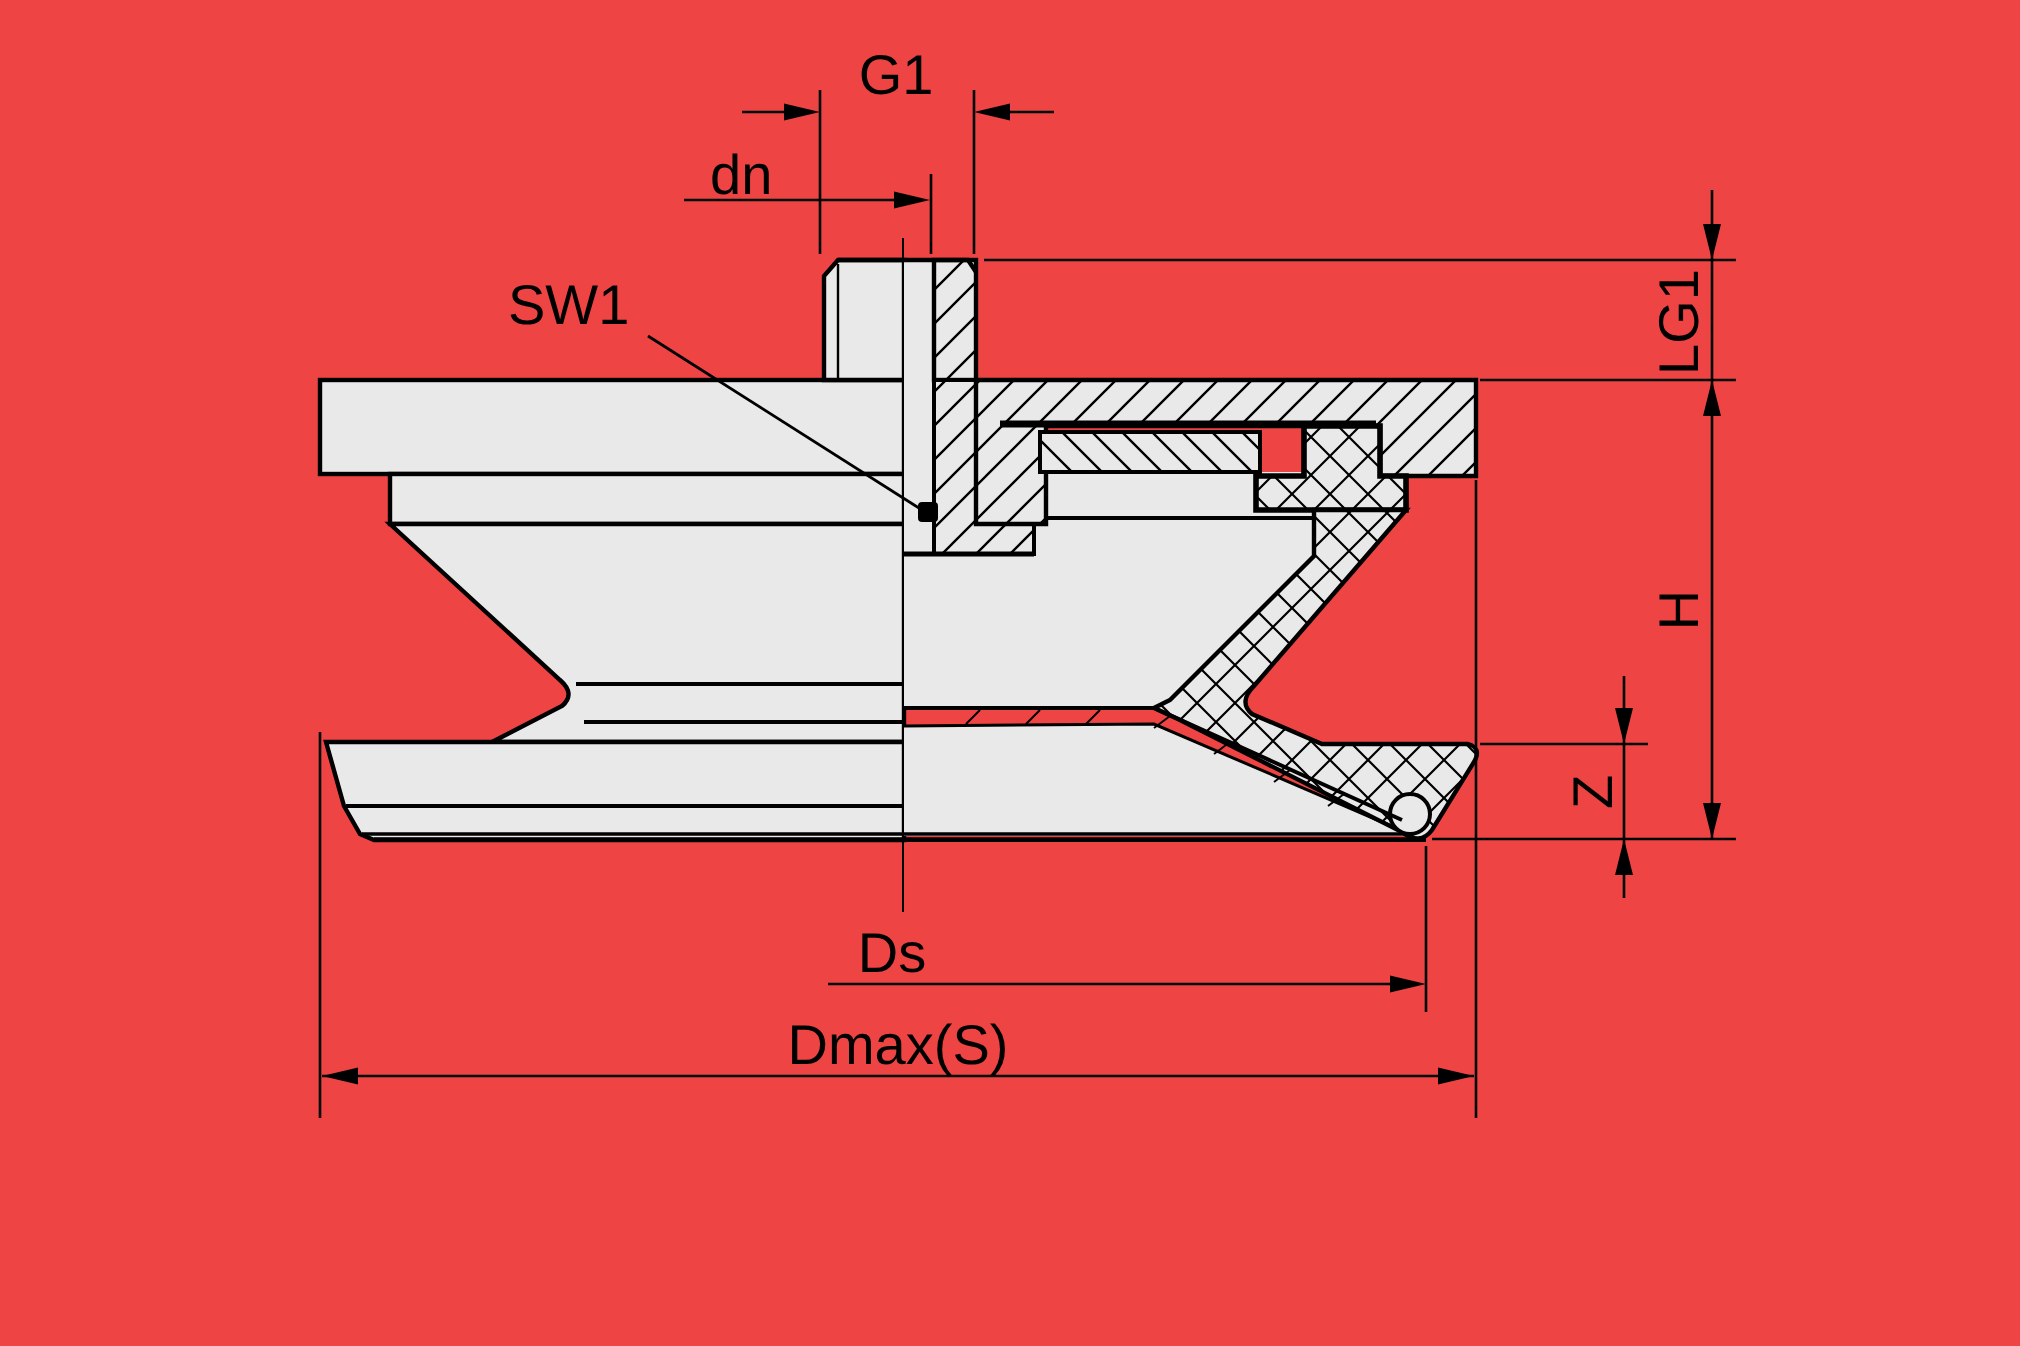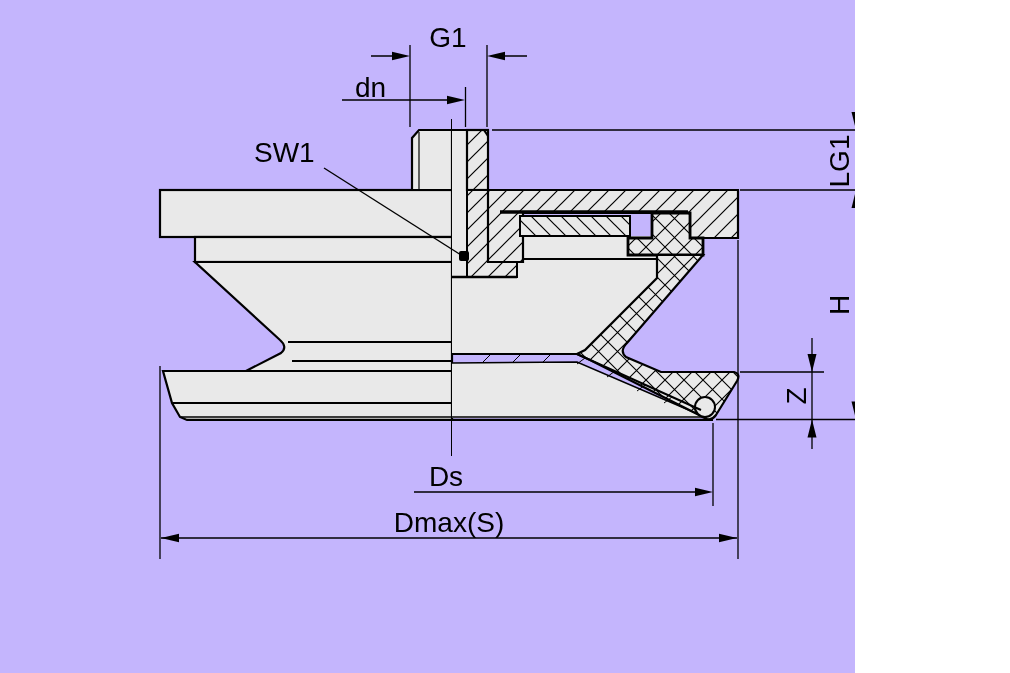--- a/index.html
+++ b/index.html
@@ -1,19 +1,19 @@
 <!DOCTYPE html>
 <html><head>
 <meta charset="utf-8">
 <style>
   html,body{margin:0;padding:0;background:#ffffff;}
   .stage{
     position:relative;
-    width:855px;height:673px;
-    background:#c4b5fd;
+    width:1010px;height:673px;
+    background:#ef4444;
     font-family:"Liberation Sans", sans-serif;
     overflow:hidden;
   }
   svg{display:block;}
   text{
     font-family:"Liberation Sans", sans-serif;
     font-size:28px;
     fill:#000000;
   }
 </style>

